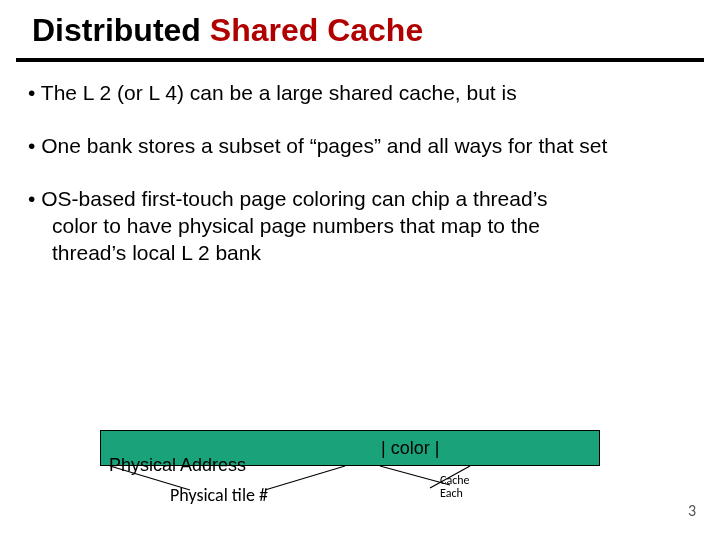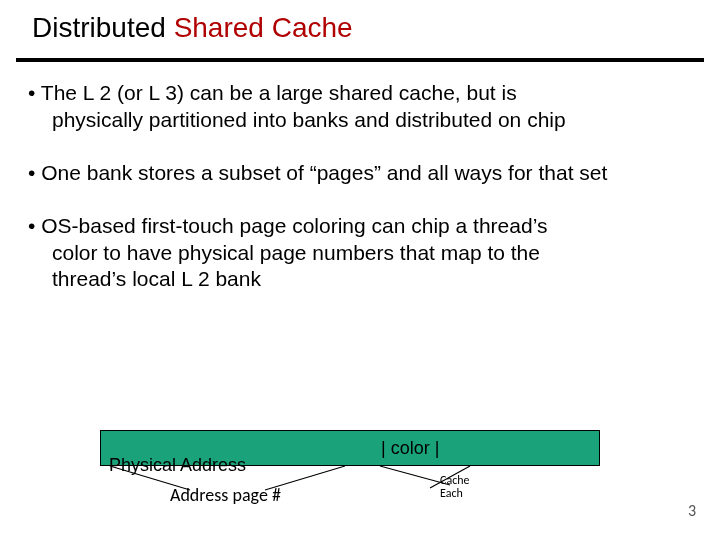--- a/index.html
+++ b/index.html
@@ -1,19 +1,19 @@
 <!DOCTYPE html>
 <html><head>
 <meta charset="utf-8">
 <style>
   * { margin: 0; padding: 0; box-sizing: border-box; }
   html, body { width: 720px; height: 540px; background: #fff; font-family: Arial, Helvetica, sans-serif; color: #000; }
   .slide { position: relative; width: 720px; height: 540px; }
   .title-wrap { padding: 12px 0 0 32px; }
-  .title { font-size: 28px; font-weight: normal; }
+  .title { font-size: 32px; font-weight: bold; }
   .title .accent { color: #b00000; }
   .rule { position: absolute; left: 16px; right: 16px; top: 58px; height: 4px; background: #000; }
   .body { position: absolute; left: 28px; right: 28px; top: 80px; }
   .bullet { font-size: 21px; line-height: 1.28; margin-bottom: 26px; }
   .bullet .hang { display: block; padding-left: 24px; }
   .diagram { position: absolute; left: 100px; top: 430px; width: 520px; height: 40px; }
   .bar { position: absolute; left: 0; top: 0; width: 500px; height: 36px; background: #1aa37a; border: 1px solid #000; }
   .bar-label-left { position: absolute; left: 8px; top: 24px; font-size: 18px; color: #000; }
   .bar-label-right { position: absolute; left: 280px; top: 7px; font-size: 18px; color: #000; }
   .anno-left { position: absolute; left: 70px; top: 54px; font-size: 18px; font-family: Calibri, Arial, sans-serif; }
@@ -28,43 +28,42 @@
 
   <div class="title-wrap">
     <h1 class="title">
       <span>Distributed </span><span class="accent">Shared Cache</span>
     </h1>
   </div>
   <div class="rule"></div>
 
   <div class="body">
     <p class="bullet">
-      <span>• The L 2 (or L 3) can be a large shared cache, but is</span>
-      <span class="hang">physically partitioned into banks and distributed on chip</span>
+      <span>• The L 2 (or L 4) can be a large shared cache, but is</span>
     </p>
     <p class="bullet">• One bank stores a subset of “pages” and all ways for that set</p>
     <p class="bullet">
       <span>• OS-based first-touch page coloring can chip a thread’s</span>
       <span class="hang">color to have physical page numbers that map to the</span>
       <span class="hang">thread’s local L 2 bank</span>
     </p>
   </div>
 
   <div class="diagram">
     <div class="bar">
       <span class="bar-label-left">Physical Address</span>
       <span class="bar-label-right">| color |</span>
     </div>
     <svg class="connectors" viewBox="0 0 520 90">
       <line x1="10" y1="36" x2="90" y2="60" stroke="#000" stroke-width="1.2"></line>
       <line x1="245" y1="36" x2="165" y2="60" stroke="#000" stroke-width="1.2"></line>
       <line x1="280" y1="36" x2="350" y2="55" stroke="#000" stroke-width="1.2"></line>
       <line x1="370" y1="36" x2="330" y2="58" stroke="#000" stroke-width="1.2"></line>
     </svg>
-    <div class="anno-left">Address page #</div>
+    <div class="anno-left">Physical tile #</div>
     <div class="anno-right">
       <span>Cache</span><br>
       <span>Each</span>
     </div>
   </div>
 
   <div class="pagenum">3</div>
 </div>
 
 </body></html>

